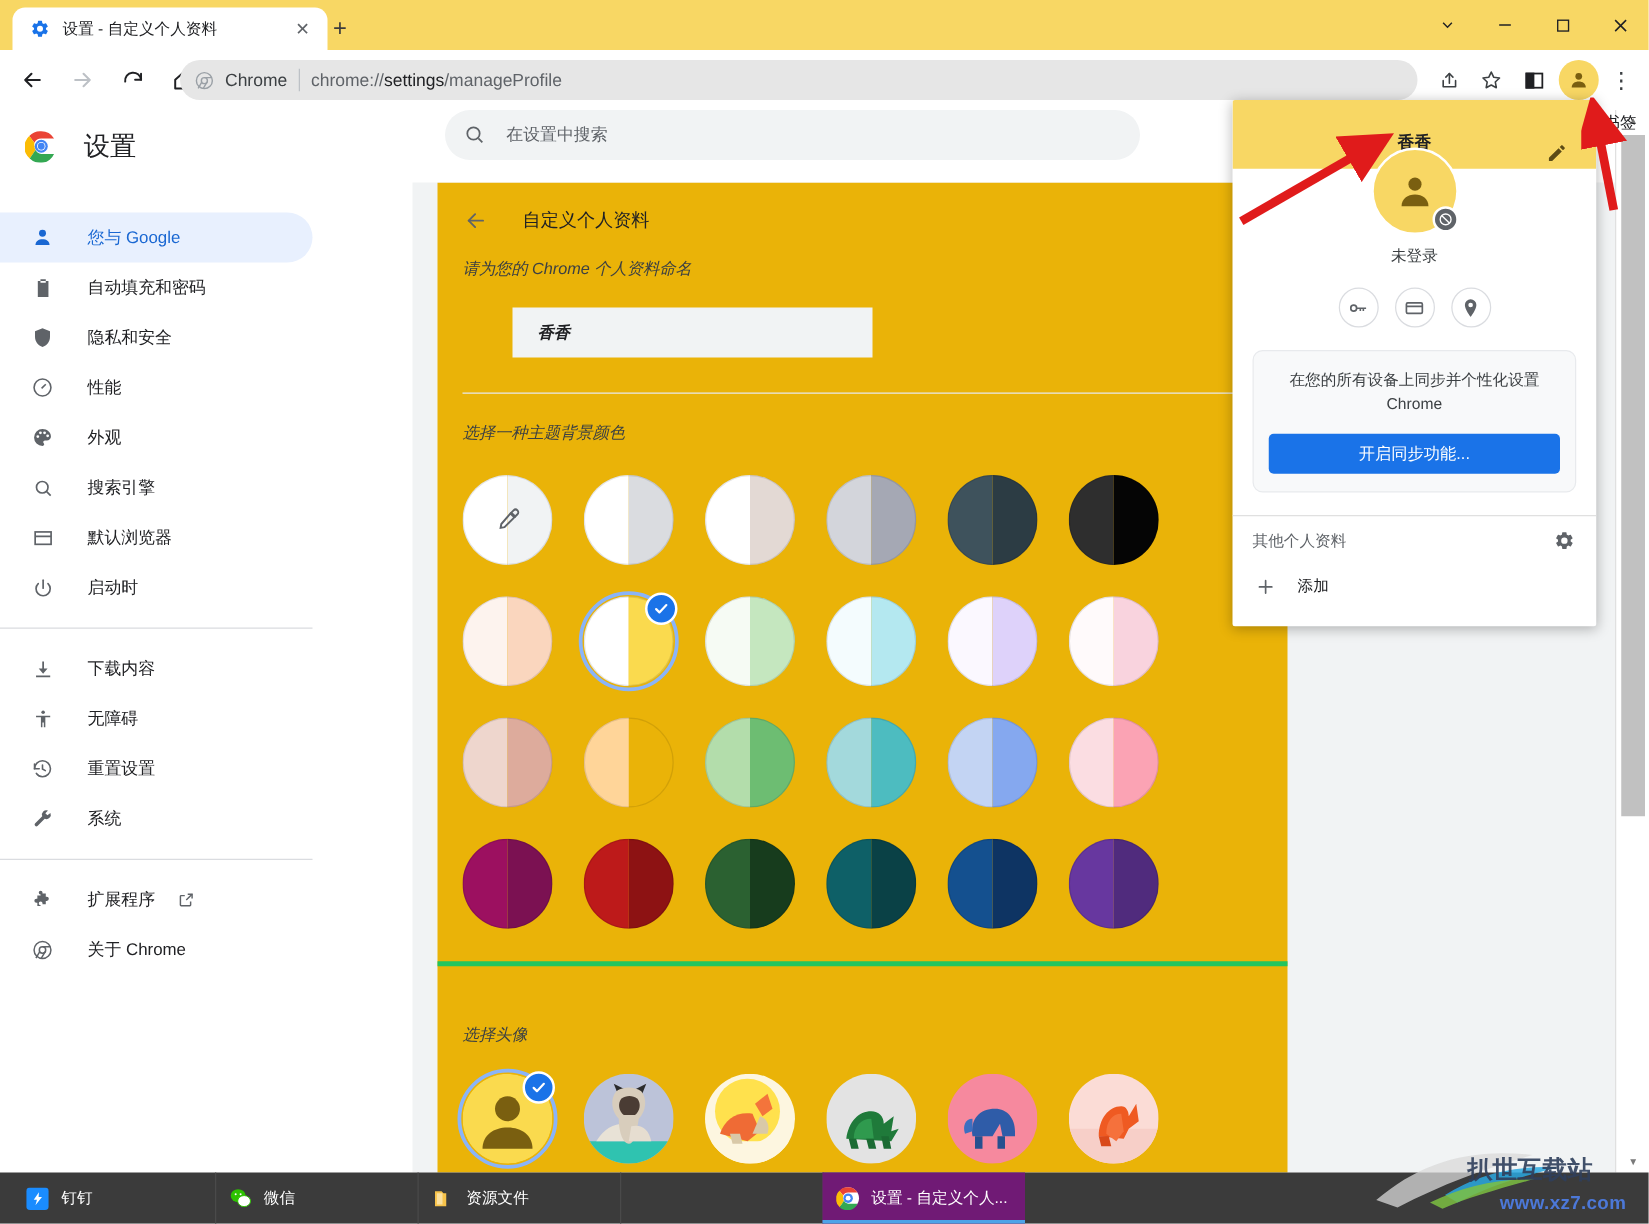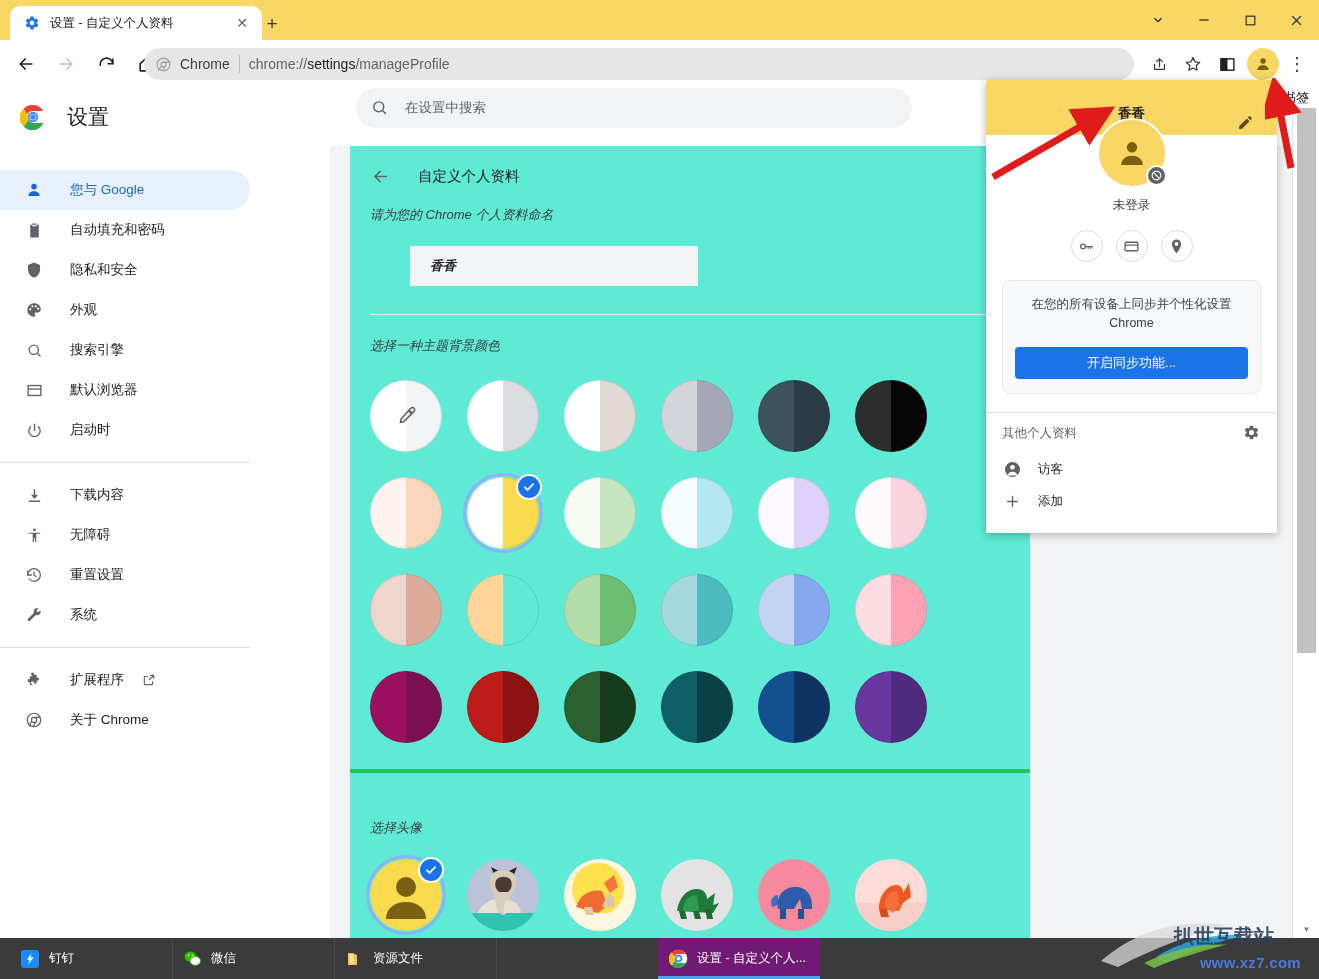--- a/index.html
+++ b/index.html
@@ -116,21 +116,21 @@
   .nav-divider { height: 1px; background: #dadce0; margin: 12px 80px 12px 0; }
   .ext-link { margin-left: 18px; width: 14px; height: 14px; color: #5f6368; display:flex;}
 
   
   .content-wrap {
     position: absolute; left: 330px; top: 58px; width: 962px; height: 792px;
     background: #f1f3f4; overflow: hidden;
   }
   .card {
     position: absolute; left: 20px; top: 0px; width: 680px;
-    background: #5eead4; min-height: 792px;
+    background: #eab308; min-height: 792px;
   }
   .card-head {
     height: 60px; display: flex; align-items: center; padding-left: 20px;
   }
   .back-arrow { width: 20px; height: 20px; color: #5f6368; display:flex;align-items:center;justify-content:center;}
   .card-head-title { margin-left: 28px; font-size: 14.5px; color: #202124; }
 
   .section { padding: 0 20px; font-style: italic; }
   .sec-label { font-size: 13px; color: #3c4043; }
   .name-input {
@@ -445,20 +445,29 @@
       <div class="nav-item">
         <span class="ni-icon">
           <svg width="18" height="18" viewBox="0 0 24 24" fill="currentColor">
               <path d="M12 2l8 3.2v6c0 5-3.4 9.6-8 10.8-4.6-1.2-8-5.8-8-10.8v-6z"></path>
             </svg>
         </span>
         <span class="ni-label">隐私和安全</span>
       </div>
       <div class="nav-item">
         <span class="ni-icon">
+          <svg width="18" height="18" viewBox="0 0 24 24" fill="none" stroke="currentColor" stroke-width="1.7">
+              <circle cx="12" cy="12" r="9"></circle>
+              <path d="M15.5 8.5L11 13"></path>
+            </svg>
+        </span>
+        <span class="ni-label">性能</span>
+      </div>
+      <div class="nav-item">
+        <span class="ni-icon">
           <svg width="18" height="18" viewBox="0 0 24 24" fill="currentColor">
               <path d="M12 3a9 9 0 000 18c1.1 0 1.8-.8 1.8-1.7 0-.5-.2-.9-.5-1.2-.3-.3-.5-.7-.5-1.1 0-.9.8-1.7 1.8-1.7h2A4.4 4.4 0 0021 10.8C21 6.5 17 3 12 3zM7 12.5a1.5 1.5 0 110-3 1.5 1.5 0 010 3zm2.8-4a1.5 1.5 0 110-3 1.5 1.5 0 010 3zm4.4 0a1.5 1.5 0 110-3 1.5 1.5 0 010 3zm3.3 3.2a1.5 1.5 0 110-3 1.5 1.5 0 010 3z"></path>
             </svg>
         </span>
         <span class="ni-label">外观</span>
       </div>
       <div class="nav-item">
         <span class="ni-icon">
           <svg width="17" height="17" viewBox="0 0 24 24" fill="none" stroke="currentColor" stroke-width="1.9">
               <circle cx="11" cy="11" r="6.5"></circle>
@@ -948,30 +957,20 @@
     <div class="pp-other">
       <span class="pp-other-label">其他个人资料</span>
       <span class="pp-gear">
         <svg width="17" height="17" viewBox="0 0 24 24" fill="currentColor">
             <path d="M19.1 12.9c.04-.3.06-.6.06-.9s-.02-.6-.07-.9l2.03-1.6a.5.5 0 00.12-.6l-1.92-3.3a.5.5 0 00-.6-.22l-2.38.96a7 7 0 00-1.62-.94l-.36-2.5a.5.5 0 00-.48-.4h-3.84a.5.5 0 00-.47.4l-.36 2.5c-.6.24-1.13.57-1.62.94l-2.4-.96a.5.5 0 00-.58.22L2.74 8.9c-.12.2-.08.46.12.6l2.03 1.6c-.05.3-.07.6-.07.9s.02.6.07.9l-2.03 1.6a.5.5 0 00-.12.6l1.92 3.3c.12.2.37.3.59.2l2.39-.96c.5.4 1.03.7 1.62.94l.36 2.5c.05.25.24.4.48.4h3.84c.24 0 .44-.15.47-.4l.36-2.5c.6-.24 1.13-.56 1.62-.94l2.39.96c.22.1.47 0 .59-.2l1.92-3.3a.5.5 0 00-.12-.6zM12 15.6A3.6 3.6 0 1112 8.4a3.6 3.6 0 010 7.2z"></path>
           </svg>
       </span>
     </div>
     <div class="pp-row">
       <span class="r-icon">
-        <svg width="19" height="19" viewBox="0 0 24 24" fill="#5f6368">
-            <circle cx="12" cy="12" r="9.5"></circle>
-            <circle cx="12" cy="9.3" r="3" fill="#fff"></circle>
-            <path d="M5.7 19.6a6.5 6.5 0 0112.6 0z" fill="#fff"></path>
-          </svg>
-      </span>
-      <span class="r-label">访客</span>
-    </div>
-    <div class="pp-row">
-      <span class="r-icon">
         <svg width="17" height="17" viewBox="0 0 24 24" fill="none" stroke="#5f6368" stroke-width="1.9" stroke-linecap="round">
             <path d="M12 5v14M5 12h14"></path>
           </svg>
       </span>
       <span class="r-label">添加</span>
     </div>
     <div class="pp-pad"></div>
   </div>
 
   <svg class="anno" style="left:985px; top:95px;" width="140" height="90" viewBox="0 0 140 90">

